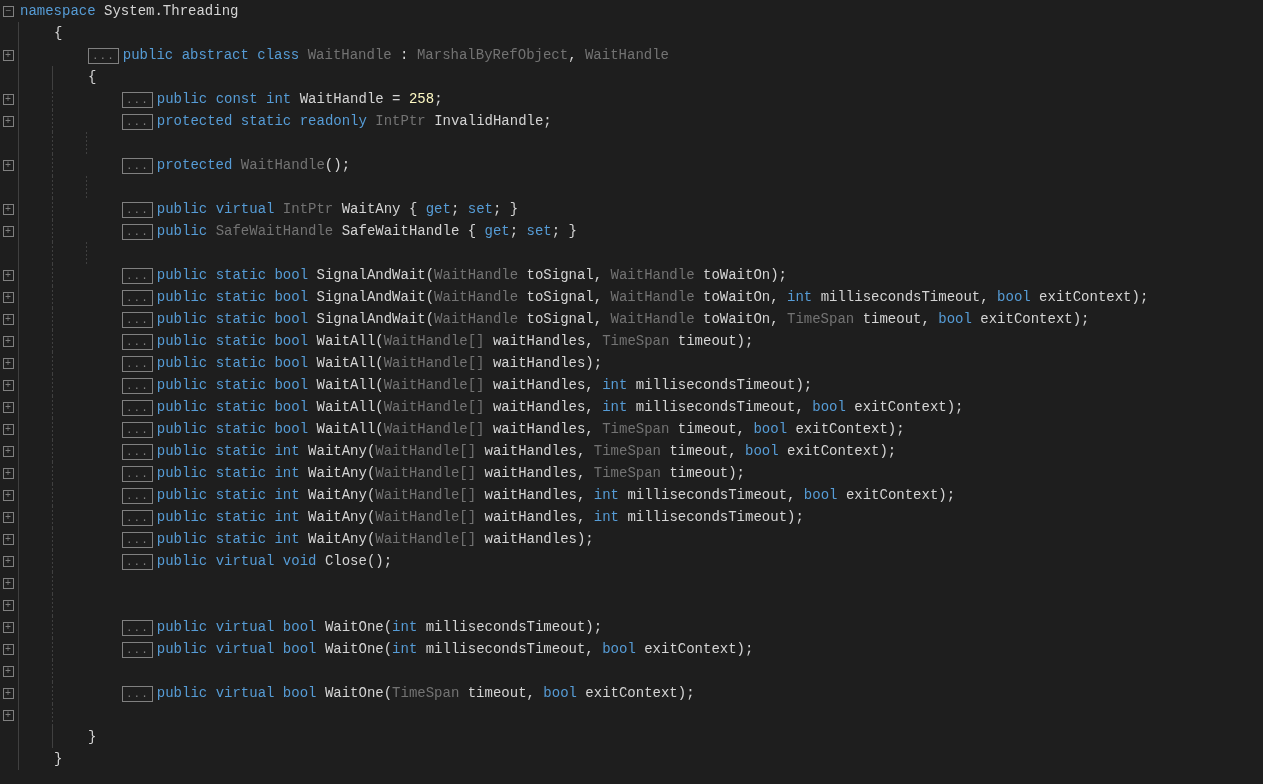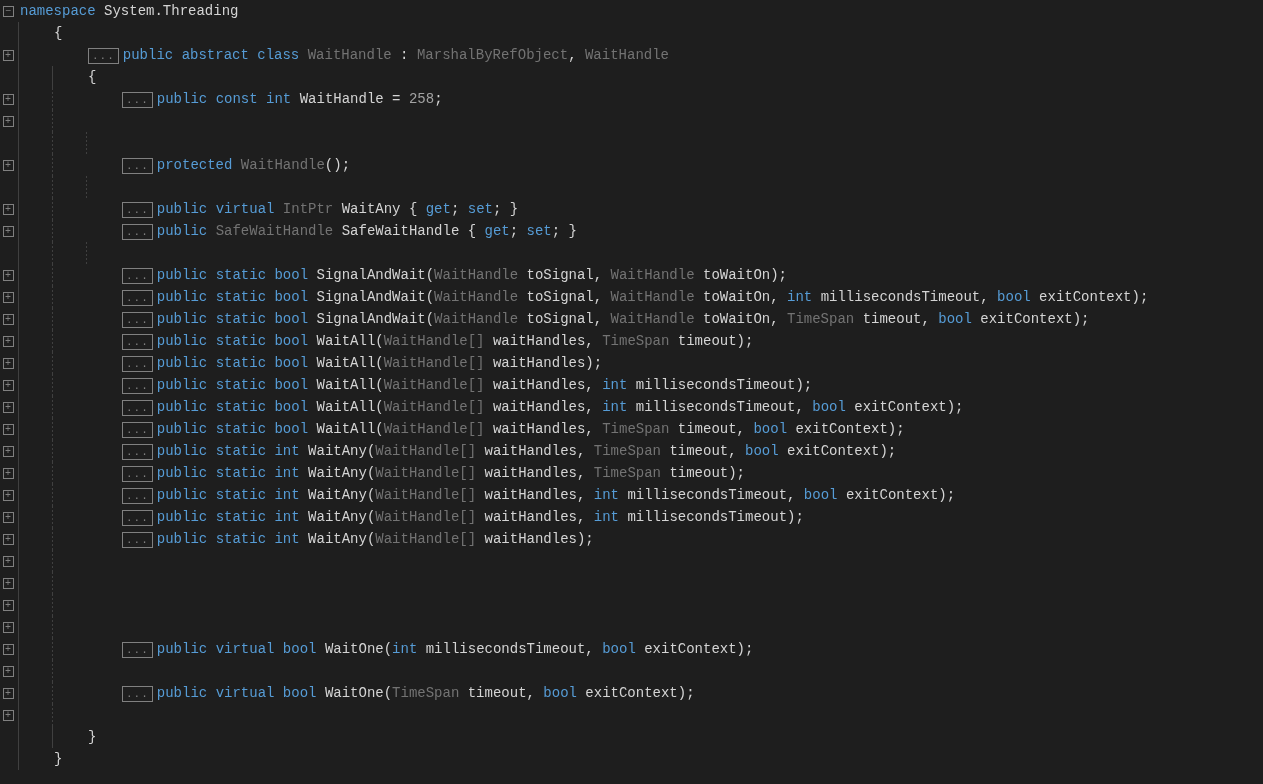--- a/index.html
+++ b/index.html
@@ -82,21 +82,21 @@
     letter-spacing:1px;
     background:#1e1e1e;
   }
   .code {
     padding-left: 2px;
   }
   .kw   { color:#569cd6; }           
   .type { color:#737373; }           
   .ident{ color:#d4d4d4; }           
   .pun  { color:#d4d4d4; }
-  .num  { color:#a3a3a3; }
+  .num  { color:#fef9c3; }
 </style>
 </head>
 <body>
 
 <div class="editor" id="editor">
     <div class="line">
       <div class="gutter">
         <span class="foldsq">−</span>
       </div>
       <div class="structure"></div>
@@ -140,20 +140,21 @@
     </div>
     <div class="line">
       <div class="gutter">
         <span class="foldsq">+</span>
       </div>
       <div class="structure">
         <span class="indent line-through"></span>
         <span class="indent line-through dashed"></span>
         <span class="indent"></span>
       </div>
+      <div class="code"><span class="dots-box">...</span><span class="kw">protected</span> <span class="kw">static</span> <span class="kw">readonly</span> <span class="type">IntPtr</span> <span class="ident">InvalidHandle</span><span class="pun">;</span></div>
     </div>
     <div class="line">
       <div class="gutter"></div>
       <div class="structure">
         <span class="indent line-through"></span>
         <span class="indent line-through dashed"></span>
         <span class="indent line-through dashed"></span>
       </div>
       <div class="code"></div>
     </div>
@@ -353,50 +354,52 @@
     </div>
     <div class="line">
       <div class="gutter">
         <span class="foldsq">+</span>
       </div>
       <div class="structure">
         <span class="indent line-through"></span>
         <span class="indent line-through dashed"></span>
         <span class="indent"></span>
       </div>
-    </div>
-    <div class="line">
-      <div class="gutter">
-        <span class="foldsq">+</span>
-      </div>
-      <div class="structure">
-        <span class="indent line-through"></span>
-        <span class="indent line-through dashed"></span>
-        <span class="indent"></span>
-      </div>
-    </div>
-    <div class="line">
-      <div class="gutter">
-        <span class="foldsq">+</span>
-      </div>
-      <div class="structure">
-        <span class="indent line-through"></span>
-        <span class="indent line-through dashed"></span>
-        <span class="indent"></span>
-      </div>
-    </div>
-    <div class="line">
-      <div class="gutter">
-        <span class="foldsq">+</span>
-      </div>
-      <div class="structure">
-        <span class="indent line-through"></span>
-        <span class="indent line-through dashed"></span>
-        <span class="indent"></span>
-      </div>
+      <div class="code"><span class="dots-box">...</span><span class="kw">public</span> <span class="kw">virtual</span> <span class="kw">void</span> <span class="ident">Close</span><span class="pun">(</span><span class="pun">);</span></div>
+    </div>
+    <div class="line">
+      <div class="gutter">
+        <span class="foldsq">+</span>
+      </div>
+      <div class="structure">
+        <span class="indent line-through"></span>
+        <span class="indent line-through dashed"></span>
+        <span class="indent"></span>
+      </div>
+    </div>
+    <div class="line">
+      <div class="gutter">
+        <span class="foldsq">+</span>
+      </div>
+      <div class="structure">
+        <span class="indent line-through"></span>
+        <span class="indent line-through dashed"></span>
+        <span class="indent"></span>
+      </div>
+    </div>
+    <div class="line">
+      <div class="gutter">
+        <span class="foldsq">+</span>
+      </div>
+      <div class="structure">
+        <span class="indent line-through"></span>
+        <span class="indent line-through dashed"></span>
+        <span class="indent"></span>
+      </div>
+      <div class="code"><span class="dots-box">...</span><span class="kw">public</span> <span class="kw">virtual</span> <span class="kw">bool</span> <span class="ident">WaitOne</span><span class="pun">(</span><span class="kw">int</span> <span class="ident">millisecondsTimeout</span><span class="pun">);</span></div>
     </div>
     <div class="line">
       <div class="gutter">
         <span class="foldsq">+</span>
       </div>
       <div class="structure">
         <span class="indent line-through"></span>
         <span class="indent line-through dashed"></span>
         <span class="indent"></span>
       </div>

